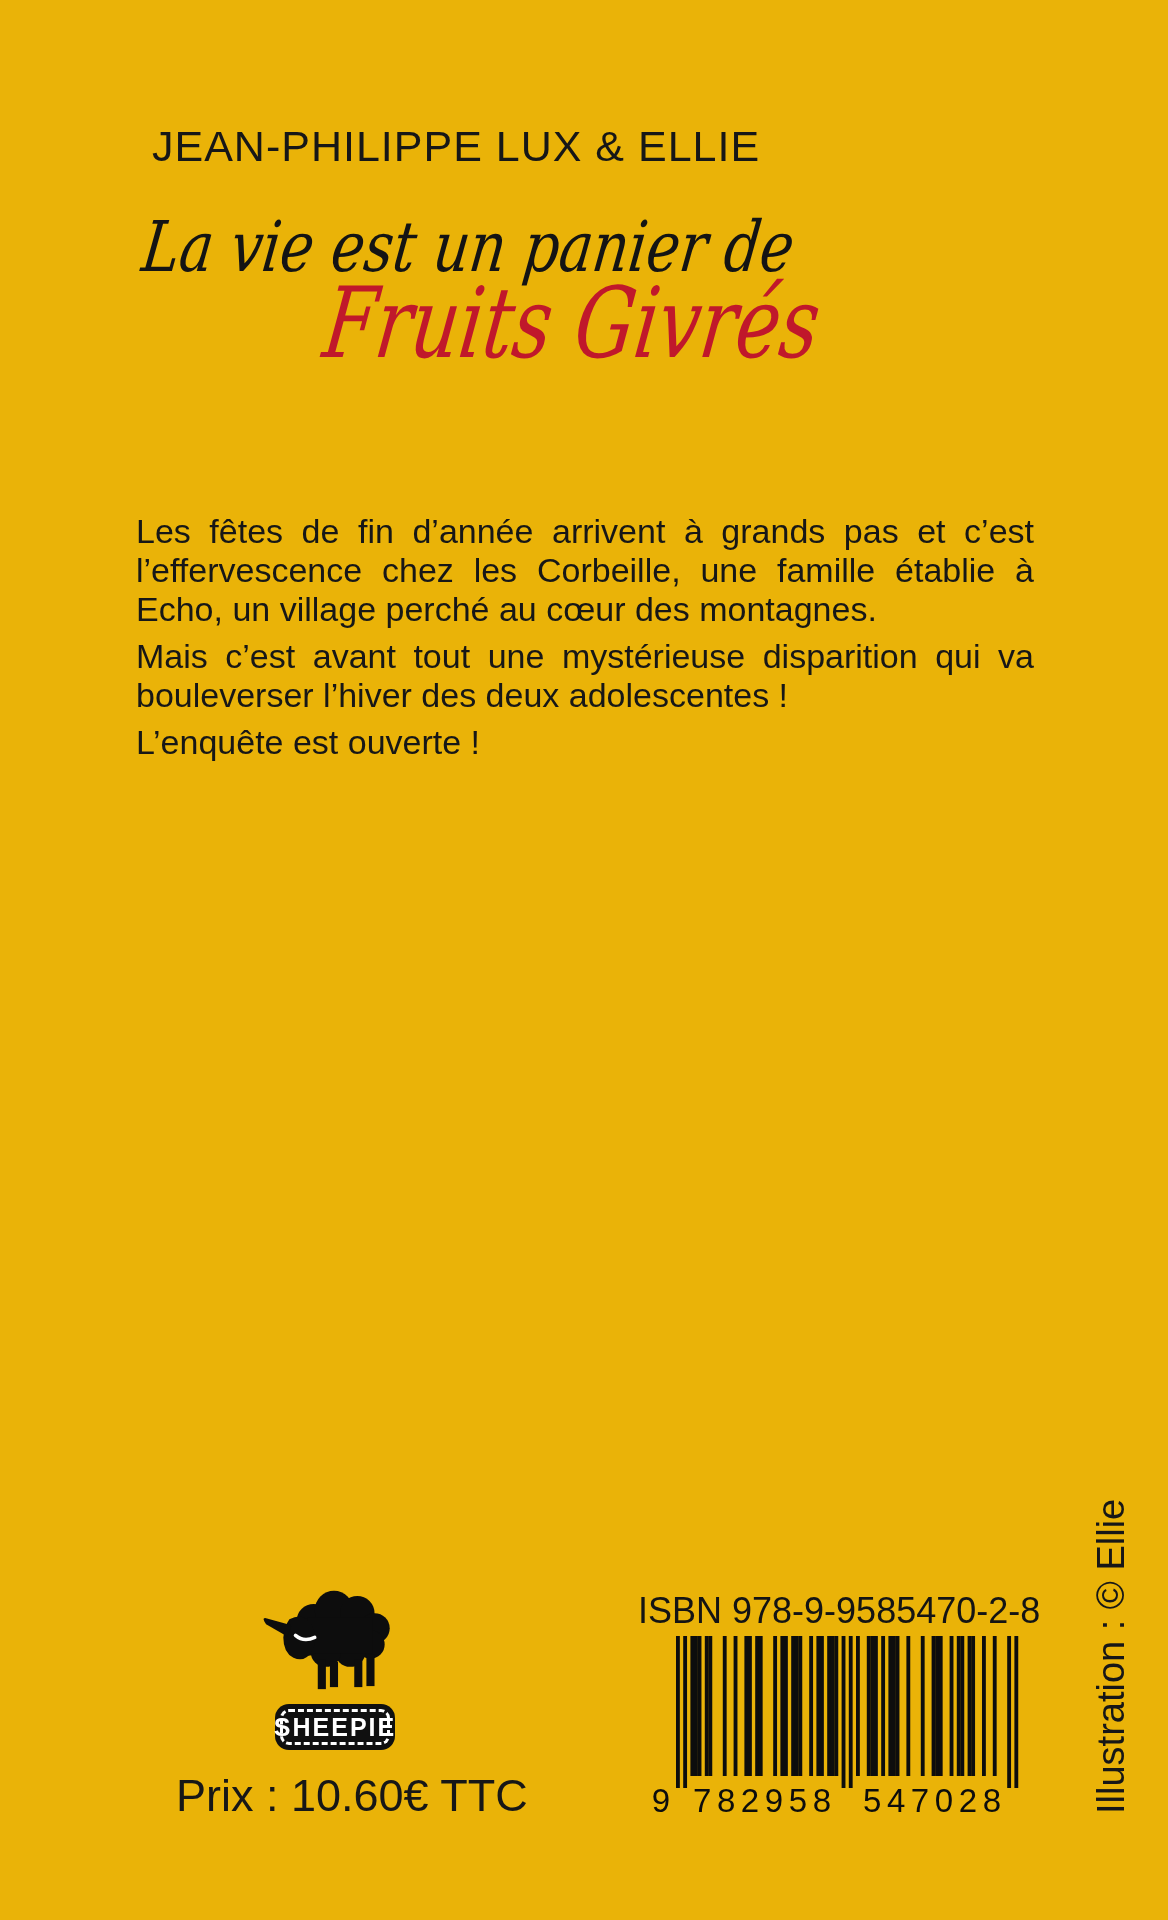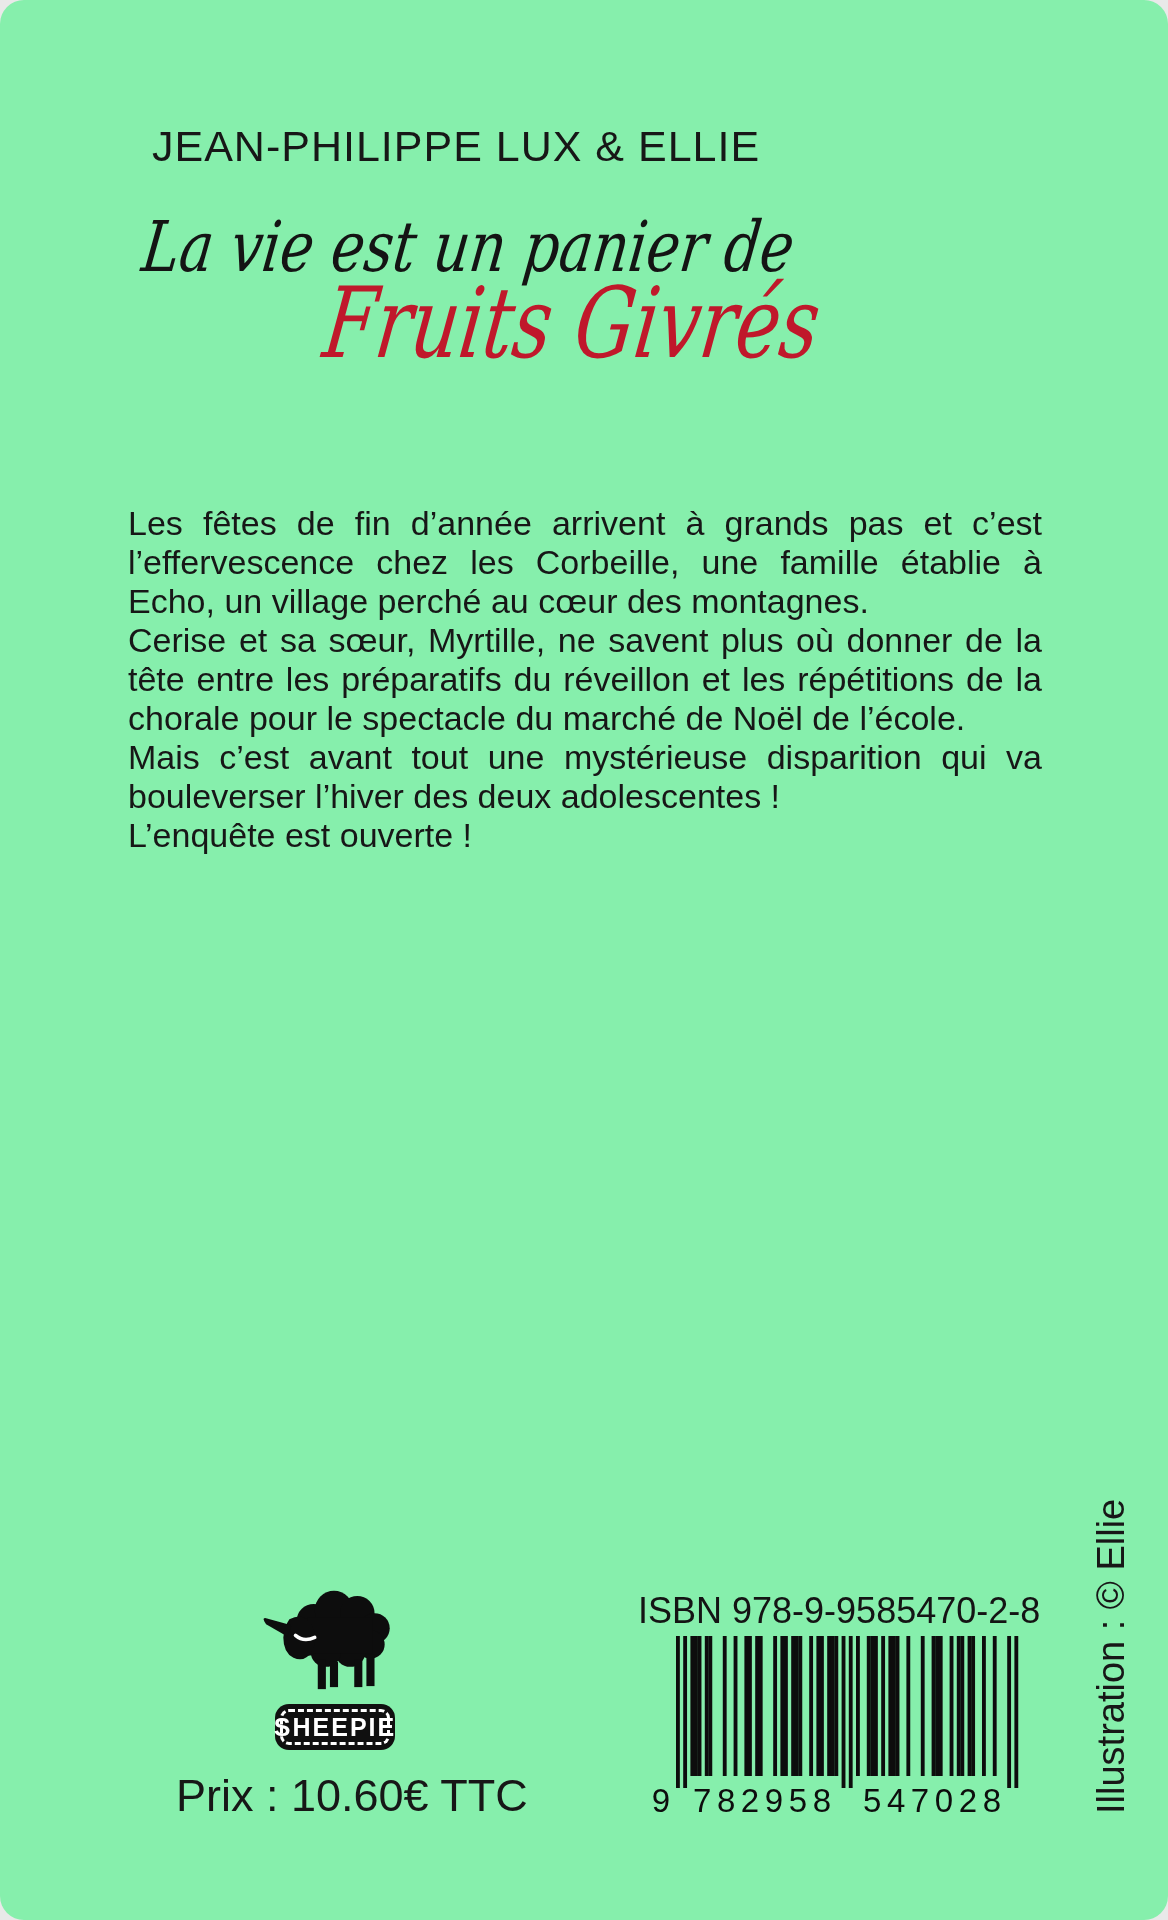--- a/index.html
+++ b/index.html
@@ -1,40 +1,40 @@
 <!DOCTYPE html>
 <html><head>
 <meta charset="utf-8">
 <style>
   html,body{margin:0;padding:0;background:#e9e9e9;}
   .cover{
     position:relative;width:1168px;height:1920px;margin:0 auto;
-    background:#86efac;overflow:hidden;
-    font-family:"Liberation Sans",sans-serif;color:#141414;border-radius:24px;
+    background:#eab308;overflow:hidden;
+    font-family:"Liberation Sans",sans-serif;color:#141414;
   }
   .abs{position:absolute;}
   .author{
     left:152px;top:122px;font-size:43px;letter-spacing:1px;
     color:#171717;white-space:nowrap;
   }
   .title1{
     left:138px;top:206px;font-family:"DejaVu Serif",serif;font-style:italic;
     font-size:70px;color:#141414;white-space:nowrap;
     transform:skewX(-7deg) scaleX(0.80);transform-origin:left bottom;
   }
   .title2{
     left:318px;top:266px;font-family:"DejaVu Serif",serif;font-style:italic;
     font-size:98px;white-space:nowrap;
     transform:skewX(-7deg) scaleX(0.76);transform-origin:left bottom;
   }
   .blurb{
     left:128px;top:504px;width:914px;
     font-size:34px;line-height:39px;text-align:justify;color:#171717;
   }
-  .blurb p{margin:0;}
+  .blurb p{margin:8px;}
   .logo-stack{left:176px;top:1582px;width:318px;text-align:center;}
   .sheep{display:block;margin:0 auto;width:152px;height:118px;}
   .banner{
     margin:4px auto 0;width:120px;height:46px;background:#101010;
     border-radius:14px;outline:3px dashed #ffffff;outline-offset:-8px;
     display:flex;align-items:center;justify-content:center;
   }
   .banner span{
     color:#ffffff;font-size:25px;font-weight:bold;letter-spacing:2px;
     font-family:"Liberation Sans",sans-serif;
@@ -58,21 +58,20 @@
 
 <div class="cover">
 
   <div class="abs author">JEAN-PHILIPPE LUX &amp; ELLIE</div>
 
   <div class="abs title1">La vie est un panier de</div>
   <div class="abs title2" style="color: rgb(192, 24, 43);">Fruits Givrés</div>
 
   <div class="abs blurb">
     <p>Les fêtes de fin d’année arrivent à grands pas et c’est l’effervescence chez les Corbeille, une famille établie à Echo, un village perché au cœur des montagnes.</p>
-    <p>Cerise et sa sœur, Myrtille, ne savent plus où donner de la tête entre les préparatifs du réveillon et les répétitions de la chorale pour le spectacle du marché de Noël de l’école.</p>
     <p>Mais c’est avant tout une mystérieuse disparition qui va bouleverser l’hiver des deux adolescentes !</p>
     <p>L’enquête est ouverte !</p>
   </div>
 
   <div class="abs logo-stack">
     <svg class="sheep" viewBox="0 0 150 115" xmlns="http://www.w3.org/2000/svg">
       <g fill="#0d0d0d">
         <circle cx="54" cy="38" r="17"></circle>
         <circle cx="74" cy="27" r="19"></circle>
         <circle cx="97" cy="30" r="17"></circle>

